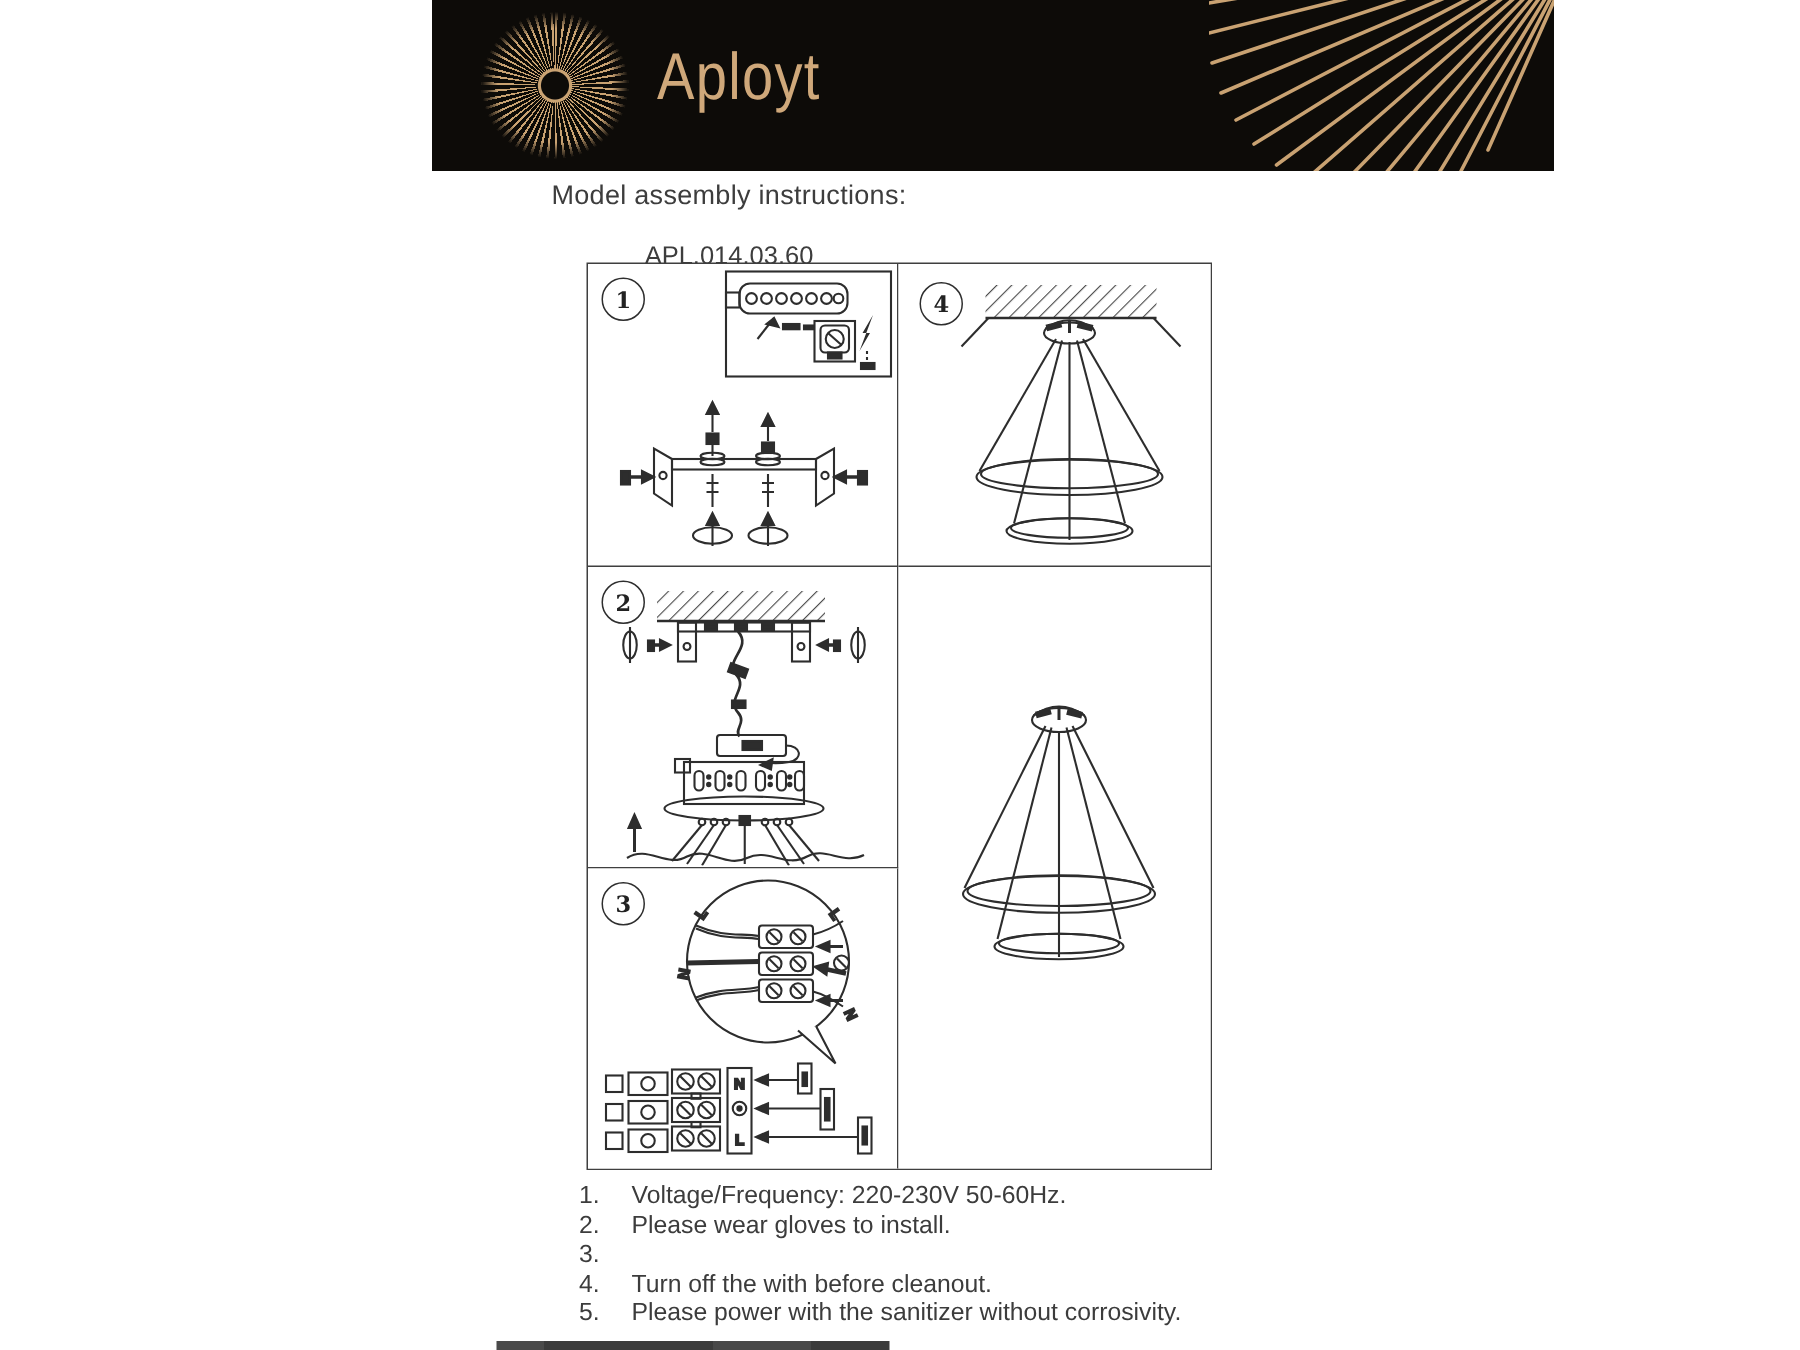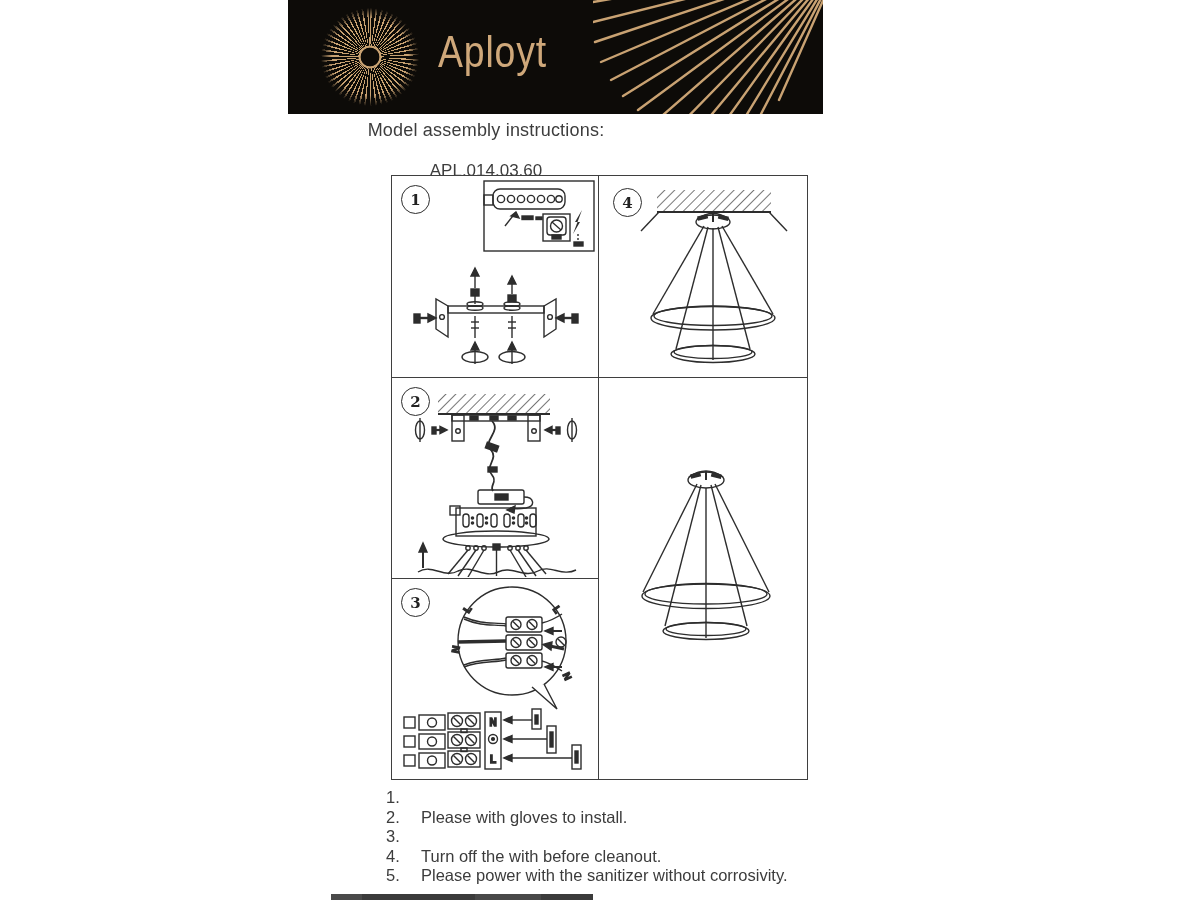--- a/index.html
+++ b/index.html
@@ -1,19 +1,19 @@
 <!DOCTYPE html>
 <html><head>
 <meta charset="utf-8">
 <style>
   html,body{margin:0;padding:0;background:#fff;}
   .page{position:relative;width:1200px;height:900px;background:#ffffff;overflow:hidden;
         font-family:"Liberation Sans",sans-serif;}
   
-  .banner{position:absolute;left:288px;top:0;width:535px;height:114px;background:#0d0b08;overflow:hidden;}
+  .banner{position:absolute;left:288px;top:0;width:720px;height:114px;background:#0d0b08;overflow:hidden;padding-left:28px;}
   .sunburst{position:absolute;left:33px;top:8px;width:98px;height:98px;border-radius:50%;
     background:
       radial-gradient(circle, rgba(0,0,0,0) 0 13%, #c9a272 14% 16%, rgba(0,0,0,0) 17%),
       radial-gradient(circle, #0d0b08 0 15%, rgba(13,11,8,0) 16%),
       radial-gradient(circle, rgba(13,11,8,0) 0 55%, #0d0b08 71%),
       repeating-conic-gradient(#c9a272 0deg 2.2deg, #0d0b08 2.2deg 6.6deg);}
   .brand{position:absolute;left:150px;top:27px;font-size:44px;font-weight:400;color:#cfa87a;
     letter-spacing:1px;transform:scaleX(.85);transform-origin:left center;}
   .rays{position:absolute;right:0;top:0;}
   
@@ -412,24 +412,25 @@
             <ellipse cx="107" cy="251" rx="40" ry="6.5"></ellipse>
           </g>
         </g>
       </svg>
     </div>
   </div>
 
   <div class="list">
     <div class="row">
       <span class="n">1.</span>
+      <span class="t">Voltage/Frequency: 220-230V 50-60Hz.</span>
     </div>
     <div class="row">
       <span class="n">2.</span>
-      <span class="t">Please with gloves to install.</span>
+      <span class="t">Please wear gloves to install.</span>
     </div>
     <div class="row">
       <span class="n">3.</span>
     </div>
     <div class="row">
       <span class="n">4.</span>
       <span class="t">Turn off the with before cleanout.</span>
     </div>
     <div class="row">
       <span class="n">5.</span>

